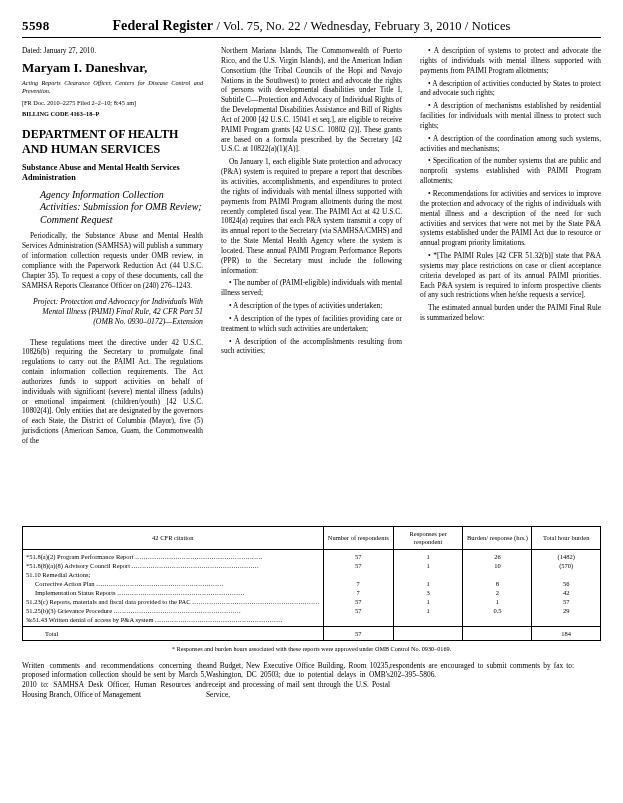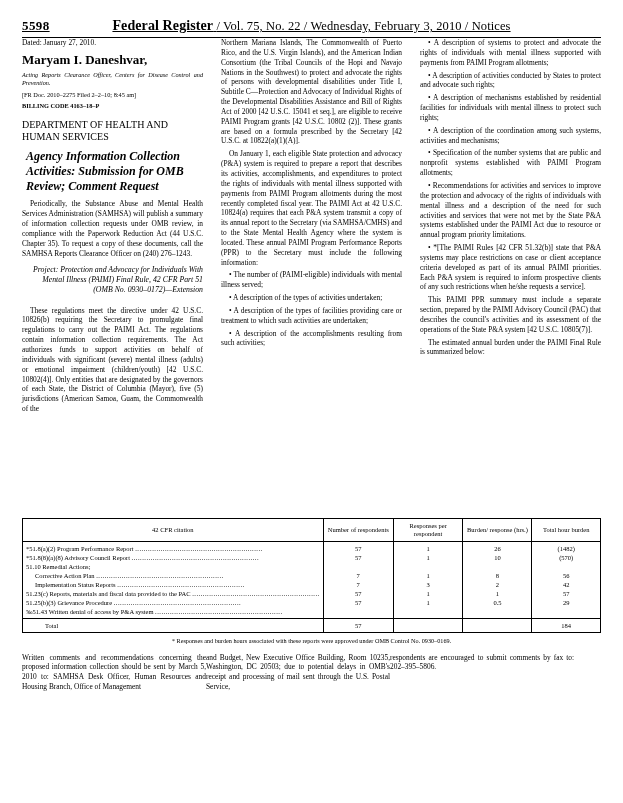--- a/index.html
+++ b/index.html
@@ -23,21 +23,21 @@
     box-sizing: border-box;
     padding: 18px 22px 10px 22px;
   }
   
   .masthead {
     display: flex;
     align-items: baseline;
     font-family: "Liberation Serif", serif;
     border-bottom: 1.5px solid #000;
     padding-bottom: 3px;
-    text-decoration: underline;
+    margin-bottom: 8px;
   }
   .folio {
     font-size: 13px;
     font-weight: bold;
     letter-spacing: .4px;
     width: 62px;
   }
   .mast-title {
     flex: 1;
     text-align: center;
@@ -62,38 +62,38 @@
     line-height: 1.33;
     text-align: justify;
     hyphens: auto;
   }
   .col p { margin: 0 0 3px 0; text-indent: 8px; }
   .col p.noind { text-indent: 0; }
   .col p.bullet { text-indent: 8px; }
   .tiny { font-size: 6.2px; }
   .ital { font-style: italic; }
   h2.dept {
-    font-size: 10px;
-    font-weight: normal;
+    font-size: 12px;
+    font-weight: bold;
     margin: 9px 0 5px 0;
     line-height: 1.2;
     text-align: left;
   }
   h3.agency {
     font-size: 8.2px;
     font-weight: bold;
     margin: 7px 0 5px 0;
     line-height: 1.2;
     text-align: left;
   }
   h4.sub {
-    font-size: 12px;
-    font-weight: bold;
+    font-size: 10px;
+    font-weight: normal;
     font-style: italic;
-    margin: 6px 0 5px 4px;
+    margin: 6px 0 5px 18px;
     line-height: 1.25;
     text-align: left;
   }
   h4.proj {
     font-size: 7.8px;
     font-weight: normal;
     font-style: italic;
     margin: 7px 0 11px 0;
     line-height: 1.25;
     text-align: right;
@@ -164,20 +164,21 @@
   <div class="cols">
 
     <div class="col">
       <p class="noind">Dated: January 27, 2010.</p>
       <p class="noind sig-name">Maryam I. Daneshvar,</p>
       <p class="noind ital tiny">Acting Reports Clearance Officer, Centers for Disease Control and Prevention.</p>
       <p class="noind doc-line">[FR Doc. 2010–2275 Filed 2–2–10; 8:45 am]</p>
       <p class="noind billing">BILLING CODE 4163–18–P</p>
 
       <h2 class="dept">DEPARTMENT OF HEALTH AND HUMAN SERVICES</h2>
+      <h3 class="agency">Substance Abuse and Mental Health Services Administration</h3>
       <h4 class="sub">Agency Information Collection Activities: Submission for OMB Review; Comment Request</h4>
 
       <p>Periodically, the Substance Abuse and Mental Health Services Administration (SAMHSA) will publish a summary of information collection requests under OMB review, in compliance with the Paperwork Reduction Act (44 U.S.C. Chapter 35). To request a copy of these documents, call the SAMHSA Reports Clearance Officer on (240) 276–1243.</p>
       <h4 class="proj">Project: Protection and Advocacy for Individuals With Mental Illness (PAIMI) Final Rule, 42 CFR Part 51 (OMB No. 0930–0172)—Extension</h4>
       <p>These regulations meet the directive under 42 U.S.C. 10826(b) requiring the Secretary to promulgate final regulations to carry out the PAIMI Act. The regulations contain information collection requirements. The Act authorizes funds to support activities on behalf of individuals with significant (severe) mental illness (adults) or emotional impairment (children/youth) [42 U.S.C. 10802(4)]. Only entities that are designated by the governors of each State, the District of Columbia (Mayor), five (5) jurisdictions (American Samoa, Guam, the Commonwealth of the</p>
     </div>
 
     <div class="col">
       <p class="noind">Northern Mariana Islands, The Commonwealth of Puerto Rico, and the U.S. Virgin Islands), and the American Indian Consortium (the Tribal Councils of the Hopi and Navajo Nations in the Southwest) to protect and advocate the rights of persons with developmental disabilities under Title I, Subtitle C—Protection and Advocacy of Individual Rights of the Developmental Disabilities Assistance and Bill of Rights Act of 2000 [42 U.S.C. 15041 et seq.], are eligible to receive PAIMI Program grants [42 U.S.C. 10802 (2)]. These grants are based on a formula prescribed by the Secretary [42 U.S.C. at 10822(a)(1)(A)].</p>
       <p>On January 1, each eligible State protection and advocacy (P&amp;A) system is required to prepare a report that describes its activities, accomplishments, and expenditures to protect the rights of individuals with mental illness supported with payments from PAIMI Program allotments during the most recently completed fiscal year. The PAIMI Act at 42 U.S.C. 10824(a) requires that each P&amp;A system transmit a copy of its annual report to the Secretary (via SAMHSA/CMHS) and to the State Mental Health Agency where the system is located. These annual PAIMI Program Performance Reports (PPR) to the Secretary must include the following information:</p>
@@ -188,21 +189,20 @@
     </div>
 
     <div class="col">
       <p class="bullet">• A description of systems to protect and advocate the rights of individuals with mental illness supported with payments from PAIMI Program allotments;</p>
       <p class="bullet">• A description of activities conducted by States to protect and advocate such rights;</p>
       <p class="bullet">• A description of mechanisms established by residential facilities for individuals with mental illness to protect such rights;</p>
       <p class="bullet">• A description of the coordination among such systems, activities and mechanisms;</p>
       <p class="bullet">• Specification of the number systems that are public and nonprofit systems established with PAIMI Program allotments;</p>
       <p class="bullet">• Recommendations for activities and services to improve the protection and advocacy of the rights of individuals with mental illness and a description of the need for such activities and services that were not met by the State P&amp;A systems established under the PAIMI Act due to resource or annual program priority limitations.</p>
       <p class="bullet">• *[The PAIMI Rules [42 CFR 51.32(b)] state that P&amp;A systems may place restrictions on case or client acceptance criteria developed as part of its annual PAIMI priorities. Each P&amp;A system is required to inform prospective clients of any such restrictions when he/she requests a service].</p>
-      <p>This PAIMI PPR summary must include a separate section, prepared by the PAIMI Advisory Council (PAC) that describes the council's activities and its assessment of the operations of the State P&amp;A system [42 U.S.C. 10805(7)].</p>
       <p>The estimated annual burden under the PAIMI Final Rule is summarized below:</p>
     </div>
   </div>
 
   <div class="table-wrap">
     <table class="ft">
       <thead>
         <tr>
           <th style="width:48%">42 CFR citation</th>
           <th style="width:13%">Number of respondents</th>

